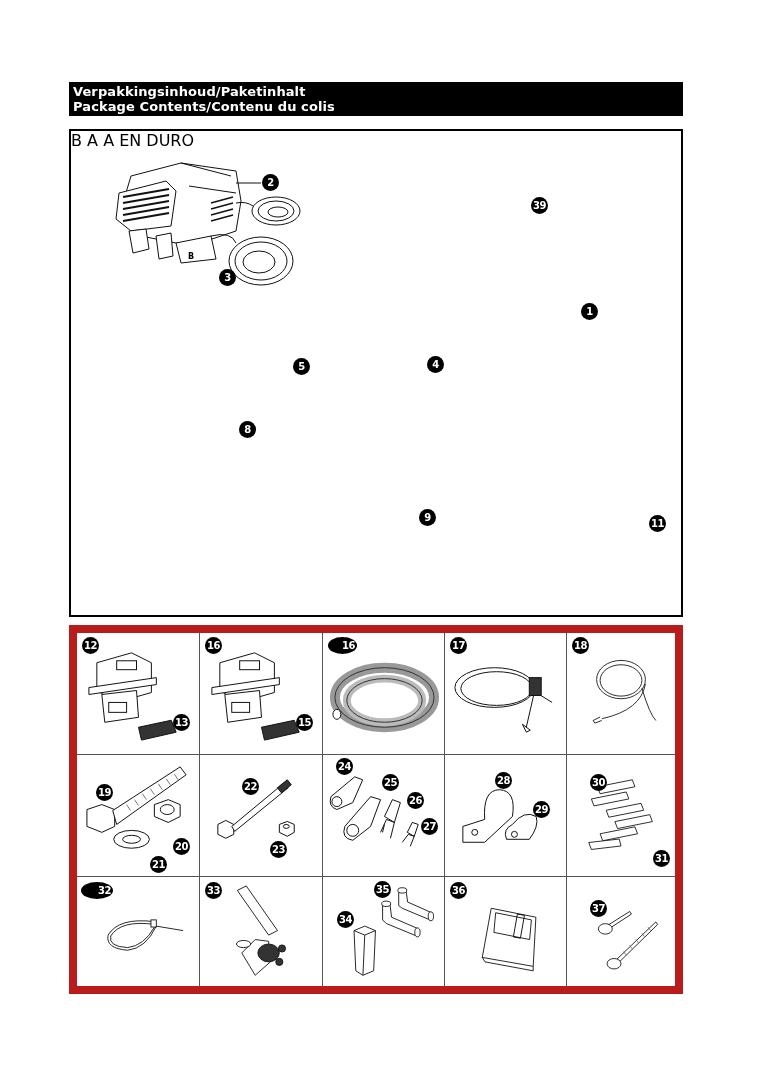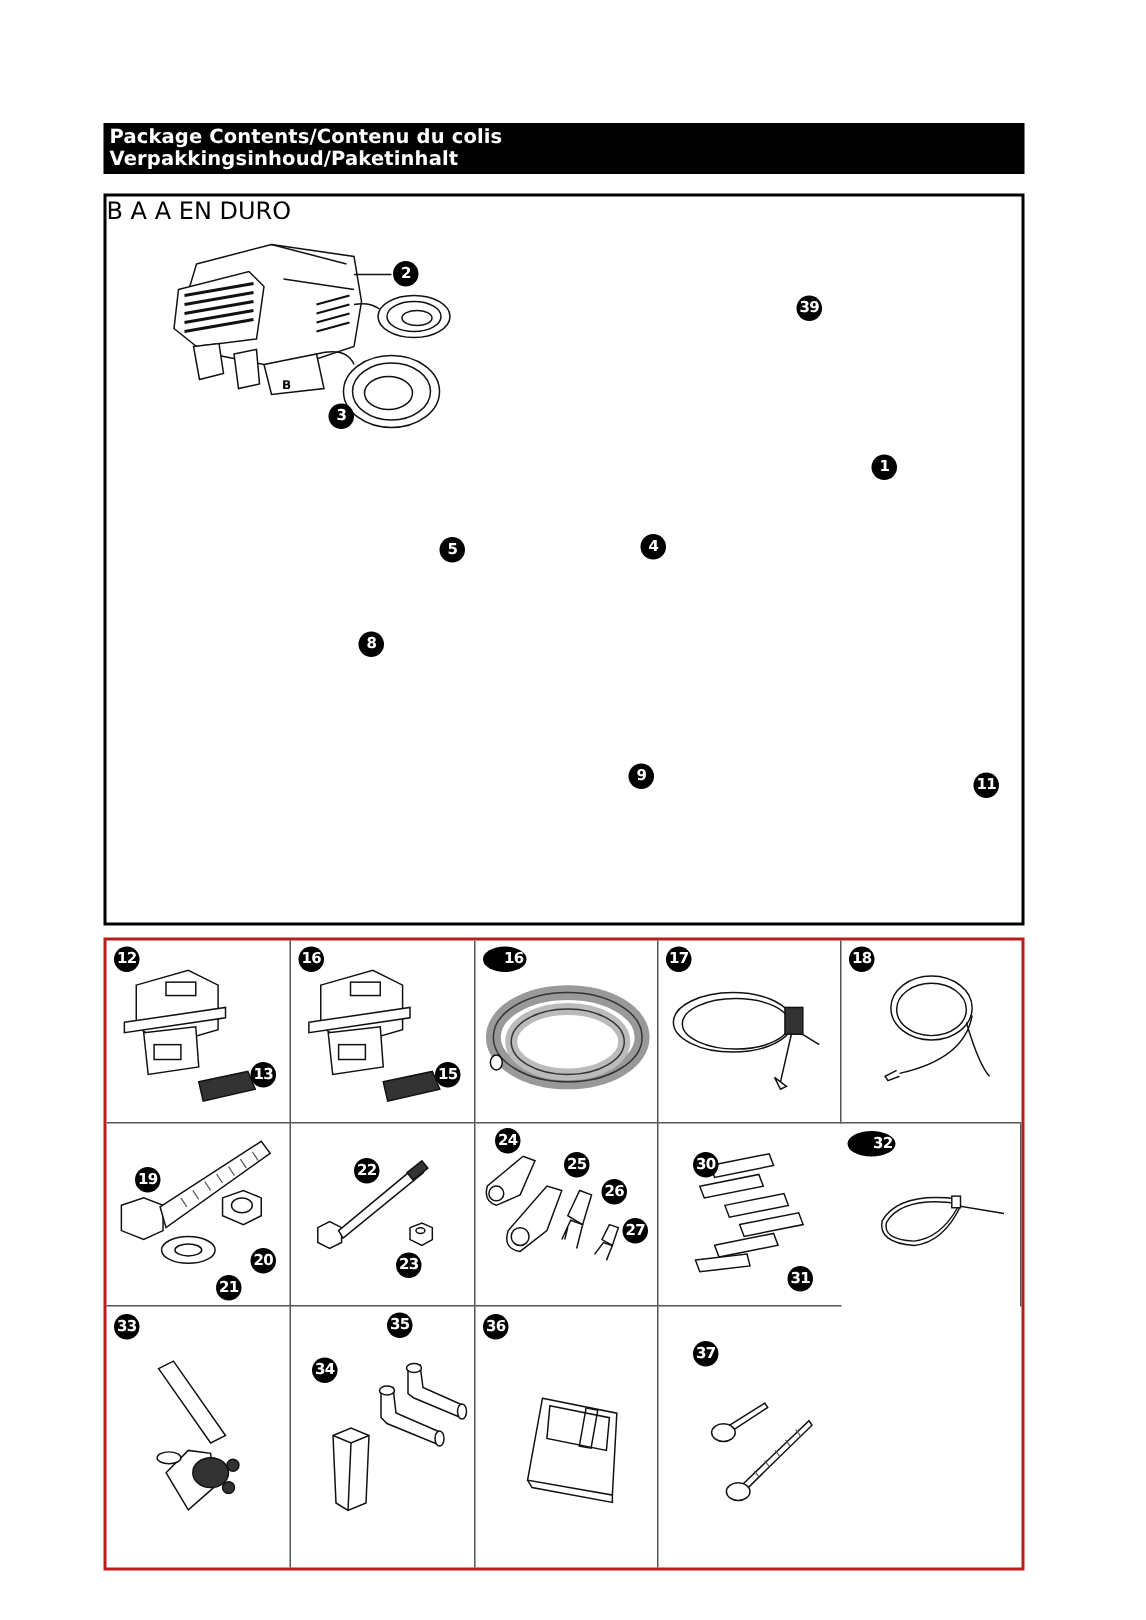--- a/index.html
+++ b/index.html
@@ -1,36 +1,36 @@
 <!DOCTYPE html>
 <html><head>
   <meta charset="utf-8">
   <style>
     html, body { margin:0; padding:0; background:#ffffff; }
     body { width:764px; height:1080px; position:relative; overflow:hidden; font-family:"DejaVu Sans", sans-serif; }
     .header { position:absolute; left:69px; top:82px; width:614px; height:34px; background:#000; color:#fff; box-sizing:border-box; padding:2px 4px; }
     .header div { font-weight:bold; font-size:13px; line-height:15px; letter-spacing:0.1px; }
     .main-panel { position:absolute; left:69px; top:129px; width:614px; height:488px; border:2px solid #000; box-sizing:border-box; }
     .main-panel svg { position:absolute; left:0; top:0; }
-    .grid { position:absolute; left:69px; top:625px; width:614px; height:422px; border:2px solid #b91c1c; box-sizing:border-box; display:grid; grid-template-columns:123px 123px 122px 122px 1fr; grid-template-rows:122px 122px 1fr; }
+    .grid { position:absolute; left:69px; top:625px; width:614px; height:369px; border:8px solid #b91c1c; box-sizing:border-box; display:grid; grid-template-columns:123px 123px 122px 122px 1fr; grid-template-rows:122px 122px 1fr; }
     .cell { position:relative; border-right:1px solid #555; border-bottom:1px solid #555; box-sizing:border-box; overflow:hidden; }
     .cell.last-col { border-right:none; }
     .cell.last-row { border-bottom:none; }
     .cell svg { position:absolute; left:0; top:0; width:100%; height:100%; }
     .badge { position:absolute; width:17px; height:17px; border-radius:50%; background:#000; color:#fff; font-weight:bold; font-size:10px; line-height:17px; text-align:center; font-family:"DejaVu Sans", sans-serif; letter-spacing:-0.5px; }
     .ln { fill:none; stroke:#111; stroke-width:1; }
     .lnf { fill:#fff; stroke:#111; stroke-width:1; }
     .lnd { fill:#333; stroke:#111; stroke-width:1; }
   </style>
 </head>
 <body>
 
 <div class="header">
+  <div>Verpakkingsinhoud/Paketinhalt</div>
   <div>Package Contents/Contenu du colis</div>
-  <div>Verpakkingsinhoud/Paketinhalt</div>
 </div>
 
 <div class="main-panel">
   <svg width="610" height="484" viewBox="0 0 610 484">
 
     <g>
       <path class="lnf" d="M60,45 L110,32 L165,40 L170,70 L165,100 L120,115 L70,105 L48,85 Z"></path>
       <path class="lnf" d="M48,62 L95,50 L105,60 L100,95 L60,100 L45,88 Z"></path>
       <g stroke="#111" stroke-width="2">
         <line x1="52" y1="66" x2="98" y2="58"></line>
@@ -238,20 +238,30 @@
       <path class="lnf" d="M62,62 L70,45 L78,48 L72,68 Z"></path>
         <path class="ln" d="M58,78 L64,65 L72,68 L68,84 M62,70 L60,78"></path>
       <path class="lnf" d="M85,78 L90,68 L96,70 L92,82 Z"></path>
         <path class="ln" d="M80,88 L86,80 L92,82 L88,92"></path>
     </svg>
     <div class="badge" style="left:13px;top:3px;">24</div>
     <div class="badge" style="left:59px;top:19px;">25</div>
     <div class="badge" style="left:84px;top:37px;">26</div>
     <div class="badge" style="left:98px;top:63px;">27</div>
   </div>
+  <div class="cell">
+    <svg viewBox="0 0 122 122">
+      <path class="lnf" d="M18,72 L40,65 Q38,35 55,35 Q72,36 68,62 L40,88 L18,88 Z"></path>
+        <circle class="ln" cx="30" cy="78" r="3"></circle>
+      <path class="lnf" d="M62,85 Q58,75 68,70 Q80,55 92,62 Q95,72 85,85 Z"></path>
+        <circle class="ln" cx="70" cy="80" r="3"></circle>
+    </svg>
+    <div class="badge" style="left:50px;top:17px;">28</div>
+    <div class="badge" style="left:88px;top:46px;">29</div>
+  </div>
   <div class="cell last-col">
     <svg viewBox="0 0 124 122">
       <g class="lnf">
         <path d="M35,28 L75,20 L78,28 L38,36 Z"></path>
           <path d="M28,42 L68,34 L71,42 L31,50 Z"></path>
         <path d="M45,55 L85,47 L88,55 L48,63 Z"></path>
           <path d="M55,68 L95,60 L98,68 L58,76 Z"></path>
         <path d="M38,82 L78,74 L81,82 L41,90 Z"></path>
           <path d="M25,92 L60,88 L62,96 L28,100 Z"></path>
       </g>
@@ -284,21 +294,21 @@
       <path class="lnf" d="M28,60 L40,55 L52,60 L50,105 L38,110 L30,105 Z"></path>
         <path class="ln" d="M28,60 L40,65 L52,60 M40,65 L38,110"></path>
       <path class="lnf" d="M60,30 L68,28 L70,45 L100,58 L98,66 L64,52 L60,48 Z"></path>
         <ellipse class="lnf" cx="64" cy="30" rx="5" ry="3"></ellipse>
         <ellipse class="lnf" cx="99" cy="62" rx="3" ry="5"></ellipse>
       <path class="lnf" d="M78,15 L86,13 L88,28 L115,40 L113,48 L82,35 L78,32 Z"></path>
         <ellipse class="lnf" cx="82" cy="15" rx="5" ry="3"></ellipse>
         <ellipse class="lnf" cx="114" cy="44" rx="3" ry="5"></ellipse>
     </svg>
     <div class="badge" style="left:14px;top:34px;">34</div>
-    <div class="badge" style="left:64px;top:4px;">35</div>
+    <div class="badge" style="left:51px;top:4px;">35</div>
   </div>
   <div class="cell last-row">
     <svg viewBox="0 0 122 122">
       <path class="lnf" d="M45,35 L95,45 L92,100 L35,90 Z"></path>
       <path class="ln" d="M50,40 L90,48 L88,70 L48,62 Z"></path>
       <rect class="ln" x="72" y="42" width="8" height="26" transform="rotate(10 76 55)"></rect>
       <path class="ln" d="M35,90 L38,95 L92,105 L92,100"></path>
     </svg>
     <div class="badge" style="left:5px;top:5px;">36</div>
   </div>

